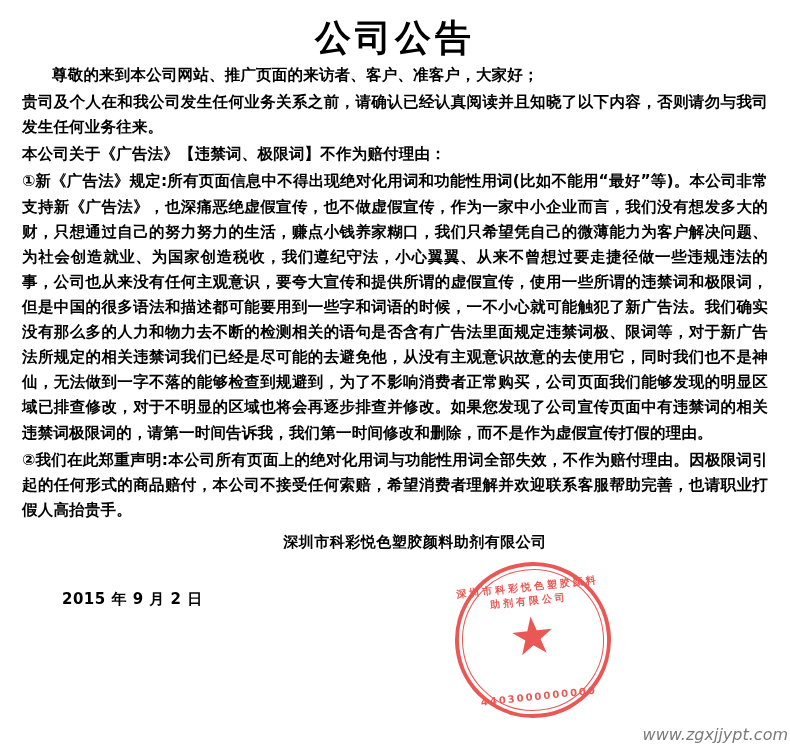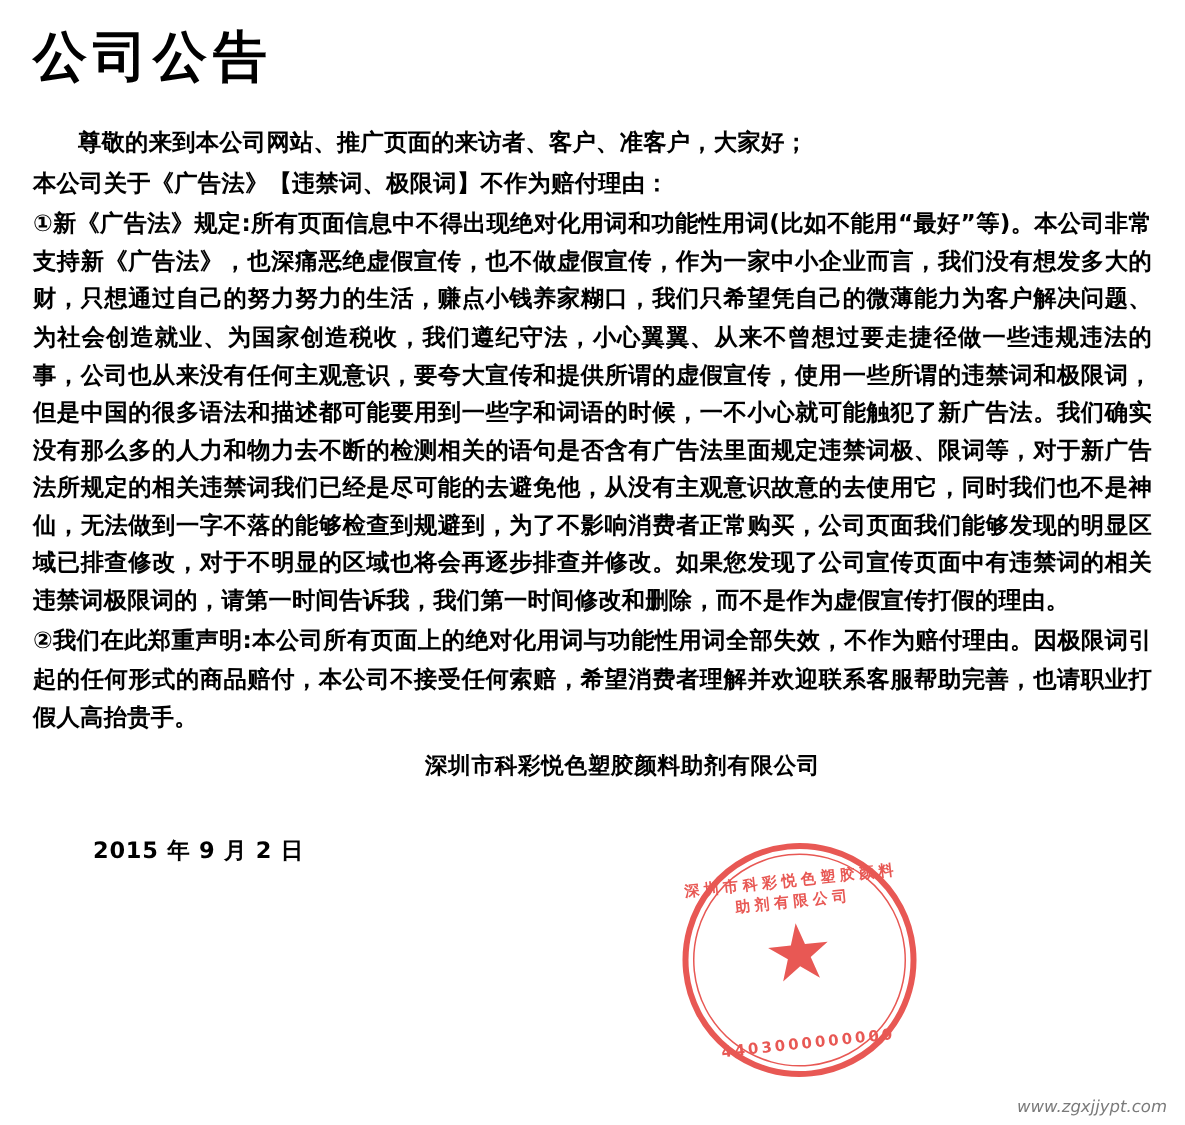--- a/index.html
+++ b/index.html
@@ -16,25 +16,25 @@
     position: relative;
   }
   .page {
     position: relative;
     width: 790px;
     height: 750px;
     box-sizing: border-box;
     padding: 8px 22px 0 22px;
   }
   .doc-title {
-    text-align: left;
+    text-align: center;
     font-size: 36px;
     font-weight: bold;
     letter-spacing: 4px;
-    margin: 6px 0 20px 0;
+    margin: 6px 0 0 0;
     font-family: "DejaVu Serif", "Liberation Serif", serif;
   }
   .doc-subtitle {
     text-align: center;
     font-size: 16px;
     font-weight: bold;
     margin: 0 0 10px 0;
     letter-spacing: 0.5px;
   }
   .para {
@@ -107,38 +107,39 @@
     text-align: center;
     color: #e3342f;
     font-size: 10px;
     font-weight: bold;
     letter-spacing: 3px;
   }
   .stamp-text-top { top: 14px; }
   .stamp-text-bottom { bottom: 12px; letter-spacing: 2px; }
   .watermark {
     position: absolute;
-    right: 12px;
+    right: 2px;
     bottom: 6px;
-    font-size: 11px;
+    font-size: 16px;
     color: #7a7a7a;
     font-family: "DejaVu Sans", "Liberation Sans", sans-serif;
     font-style: italic;
   }
 </style>
 </head>
 <body>
 
 <div class="page">
 
   <div class="doc-title">公司公告</div>
 
 
   <p class="para indent">尊敬的来到本公司网站、推广页面的来访者、客户、准客户，大家好；</p>
 
+  <p class="para">贵司及个人在和我公司发生任何业务关系之前，请确认已经认真阅读并且知晓了以下内容，否则请勿与我司发生任何业务往来。</p>
 
   <p class="para">本公司关于《广告法》【违禁词、极限词】不作为赔付理由：</p>
 
   <p class="para">①新《广告法》规定:所有页面信息中不得出现绝对化用词和功能性用词(比如不能用“最好”等)。本公司非常支持新《广告法》，也深痛恶绝虚假宣传，也不做虚假宣传，作为一家中小企业而言，我们没有想发多大的财，只想通过自己的努力努力的生活，赚点小钱养家糊口，我们只希望凭自己的微薄能力为客户解决问题、为社会创造就业、为国家创造税收，我们遵纪守法，小心翼翼、从来不曾想过要走捷径做一些违规违法的事，公司也从来没有任何主观意识，要夸大宣传和提供所谓的虚假宣传，使用一些所谓的违禁词和极限词，但是中国的很多语法和描述都可能要用到一些字和词语的时候，一不小心就可能触犯了新广告法。我们确实没有那么多的人力和物力去不断的检测相关的语句是否含有广告法里面规定违禁词极、限词等，对于新广告法所规定的相关违禁词我们已经是尽可能的去避免他，从没有主观意识故意的去使用它，同时我们也不是神仙，无法做到一字不落的能够检查到规避到，为了不影响消费者正常购买，公司页面我们能够发现的明显区域已排查修改，对于不明显的区域也将会再逐步排查并修改。如果您发现了公司宣传页面中有违禁词的相关违禁词极限词的，请第一时间告诉我，我们第一时间修改和删除，而不是作为虚假宣传打假的理由。</p>
 
   <p class="para">②我们在此郑重声明:本公司所有页面上的绝对化用词与功能性用词全部失效，不作为赔付理由。因极限词引起的任何形式的商品赔付，本公司不接受任何索赔，希望消费者理解并欢迎联系客服帮助完善，也请职业打假人高抬贵手。</p>
 
   <div class="sig-block">
     <div class="sig-line">深圳市科彩悦色塑胶颜料助剂有限公司</div>
     <div class="sig-date">2015 年 9 月 2 日</div>

